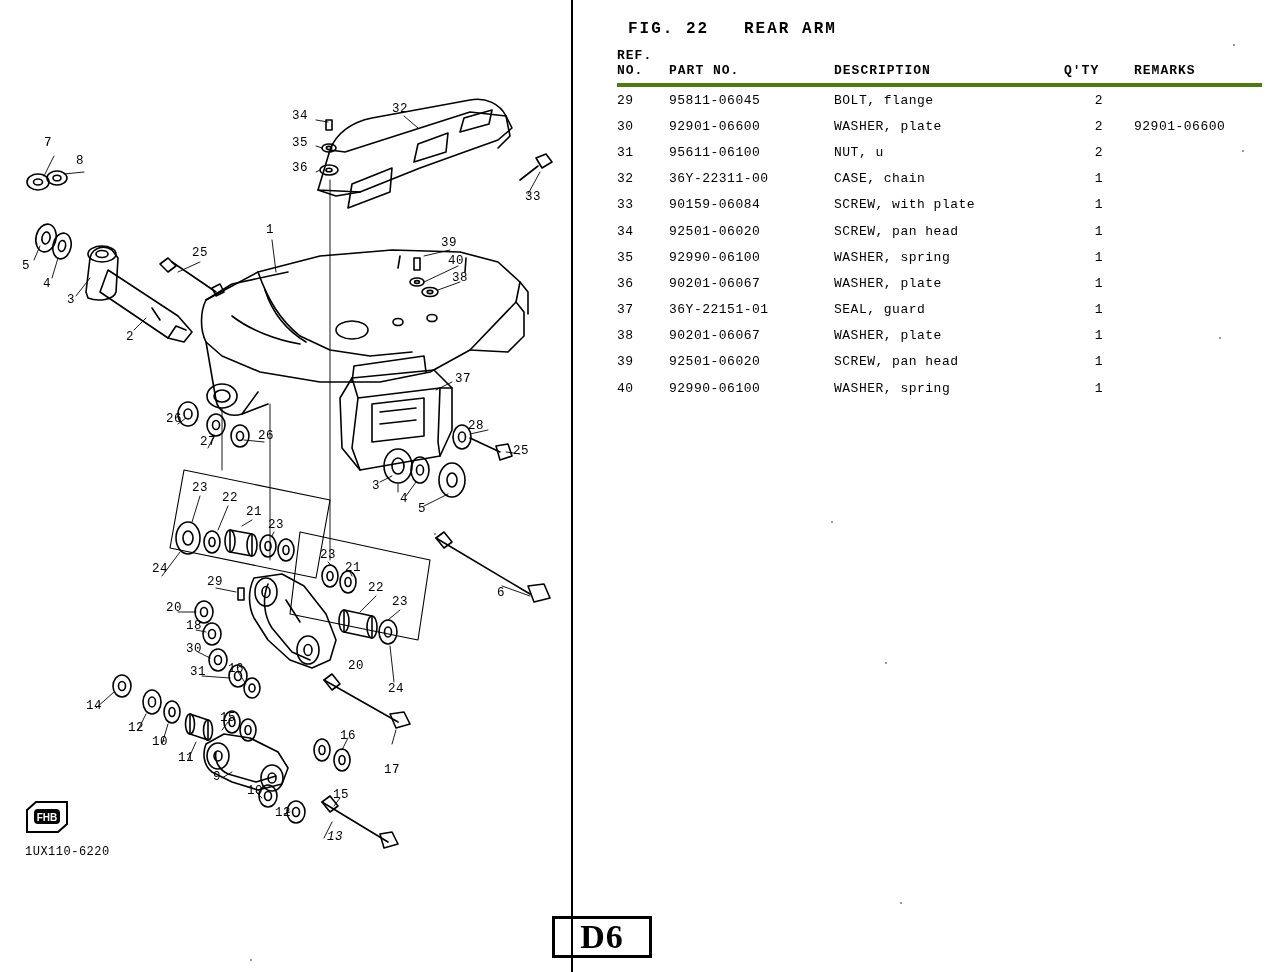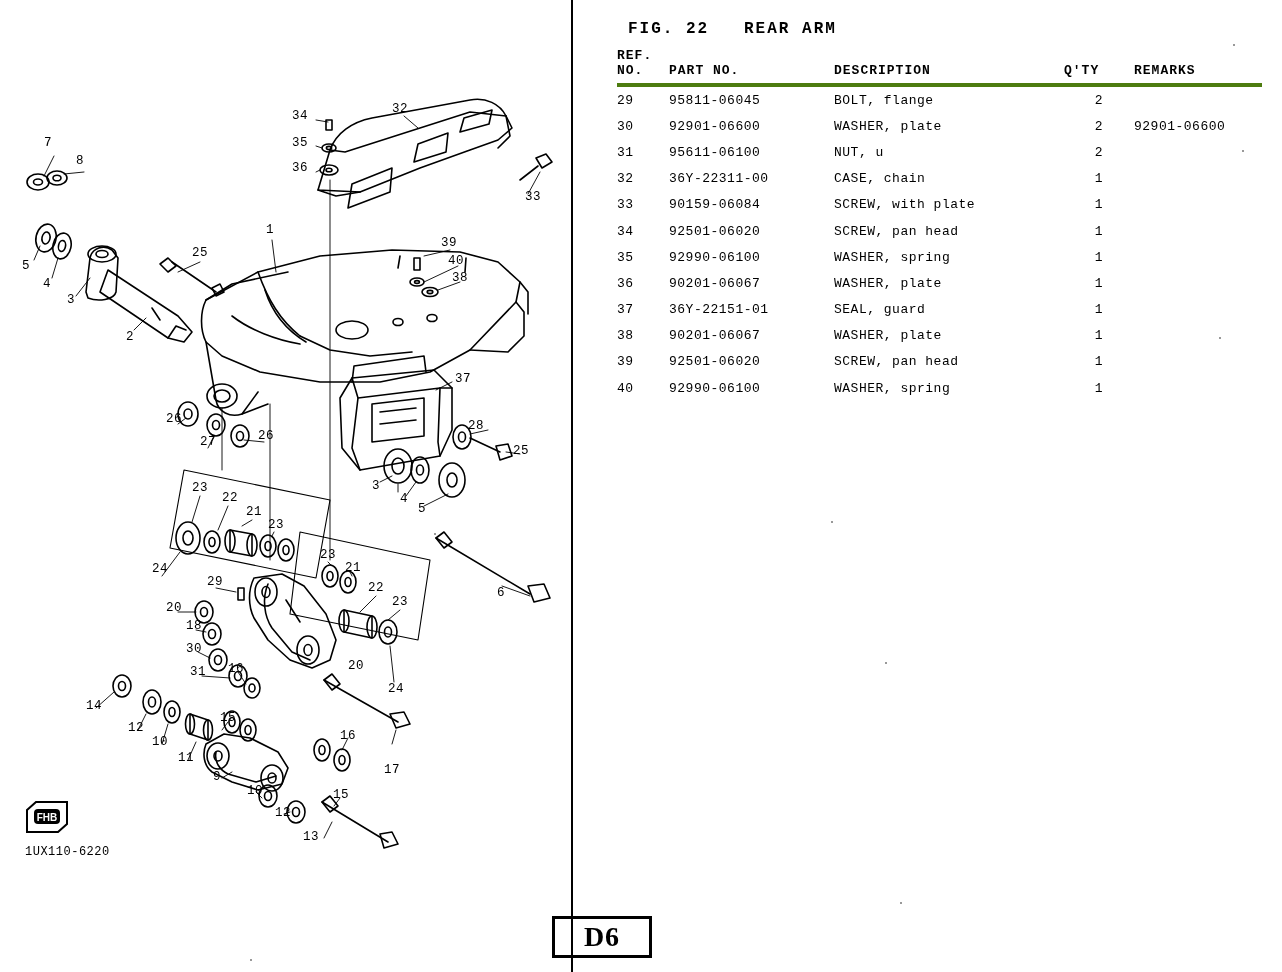--- a/index.html
+++ b/index.html
@@ -103,21 +103,21 @@
     width: 100px;
     height: 42px;
     border: 3px solid #000;
     box-sizing: border-box;
     display: flex;
     align-items: center;
     justify-content: center;
   }
   #page-code span {
     font-family: "Liberation Serif", serif;
-    font-size: 28px;
+    font-size: 34px;
     font-weight: bold;
     letter-spacing: 1px;
   }
 
   
   #drawing-no {
     position: absolute;
     left: 25px;
     top: 845px;
     font-size: 12px;
@@ -437,21 +437,21 @@
   <div class="lbl" style="left:128px; top:721px;">12</div>
   <div class="lbl" style="left:152px; top:735px;">10</div>
   <div class="lbl" style="left:178px; top:751px;">11</div>
   <div class="lbl" style="left:220px; top:711px;">15</div>
   <div class="lbl" style="left:213px; top:770px;">9</div>
   <div class="lbl" style="left:340px; top:729px;">16</div>
   <div class="lbl" style="left:384px; top:736px;margin-top:27px;">17</div>
   <div class="lbl" style="left:247px; top:784px;">10</div>
   <div class="lbl" style="left:275px; top:806px;">12</div>
   <div class="lbl" style="left:333px; top:788px;">15</div>
-  <div class="lbl" style="left:303px; top:830px;">13</div>
+  <div class="lbl" style="left:327px; top:830px;font-style:italic;">13</div>
 
   <svg id="fhb-logo" viewBox="0 0 46 34">
     <path d="M3,10 L12,2 L43,2 L43,24 L34,32 L3,32 Z" fill="none" stroke="#000" stroke-width="2"></path>
     <rect x="10" y="9" width="26" height="15" rx="4" fill="#000"></rect>
     <text x="23" y="21" font-family="Liberation Sans, sans-serif" font-size="10" font-weight="bold" fill="#fff" text-anchor="middle">FHB</text>
   </svg>
 
   <div id="drawing-no">1UX110-6220</div>
 </div>
 

